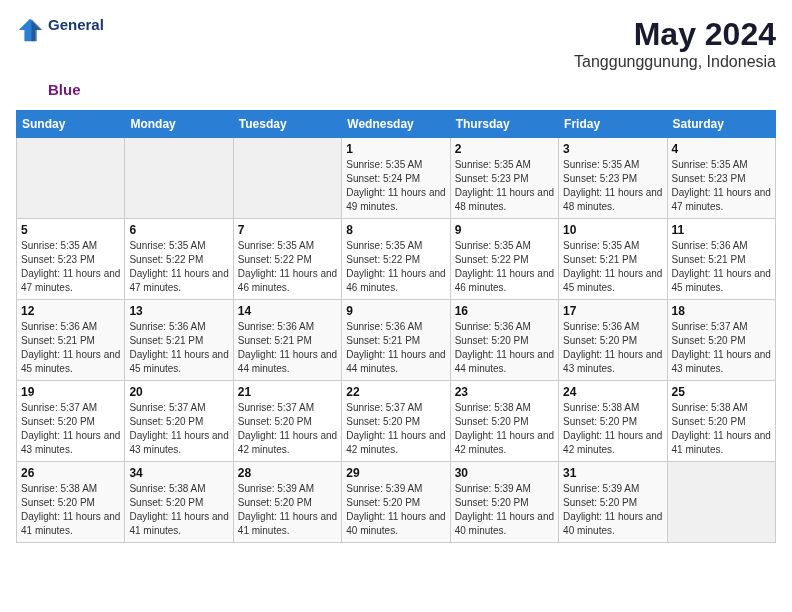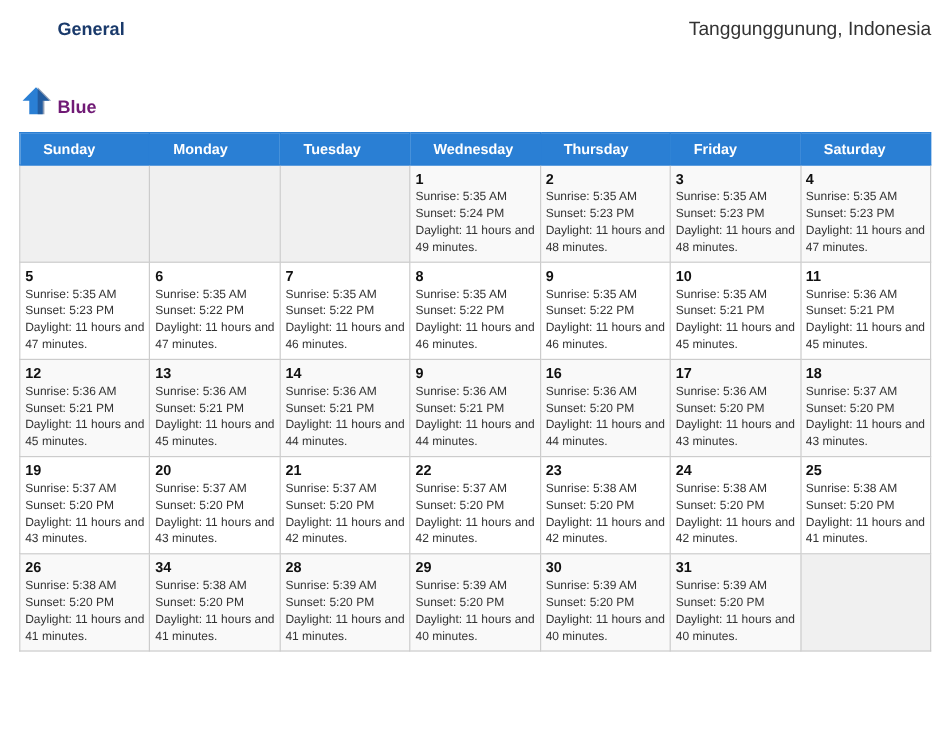--- a/index.html
+++ b/index.html
@@ -11,21 +11,21 @@
       padding: 16px;
     }
     .header {
       display: flex;
       justify-content: space-between;
       align-items: flex-start;
       margin-bottom: 12px;
     }
     .logo {
       display: flex;
-      align-items: flex-end;
+      align-items: flex-start;
       gap: 4px;
     }
     .logo-text {
       display: flex;
       flex-direction: column;
       font-size: 15px;
       font-weight: bold;
     }
     .logo-general { color: #1a3a6b; }
     .logo-blue { color: #701a75; margin-top: 48px; }
@@ -46,21 +46,21 @@
       color: #333;
     }
     .calendar {
       width: 100%;
       border-collapse: collapse;
       font-size: 11px;
     }
     .calendar thead tr th {
       background: #2a7fd4;
       color: #fff;
-      padding: 6px 19px;
+      padding: 6px 5px;
       text-align: left;
       font-size: 12px;
       font-weight: bold;
       border: 1px solid #2a7fd4;
     }
     .calendar tbody tr td {
       vertical-align: top;
       border: 1px solid #ccc;
       padding: 4px 4px 4px 4px;
       width: 108px;
@@ -96,20 +96,21 @@
     <svg class="logo-icon" viewBox="0 0 40 40" xmlns="http://www.w3.org/2000/svg">
       <polygon points="20,4 36,20 28,20 28,36 12,36 12,20 4,20" fill="#2a7fd4"></polygon>
       <polygon points="22,4 38,20 30,20 30,36 22,36" fill="#1a3a6b" opacity="0.5"></polygon>
     </svg>
     <div class="logo-text">
       <span class="logo-general">General</span>
       <span class="logo-blue">Blue</span>
     </div>
   </div>
   <div class="title-block">
+    <div class="main-title">May 2024</div>
     <div class="subtitle">Tanggunggunung, Indonesia</div>
   </div>
 </div>
 
 <table class="calendar">
   <thead>
     <tr>
     <th>Sunday</th>
         <th>Monday</th>
         <th>Tuesday</th>

